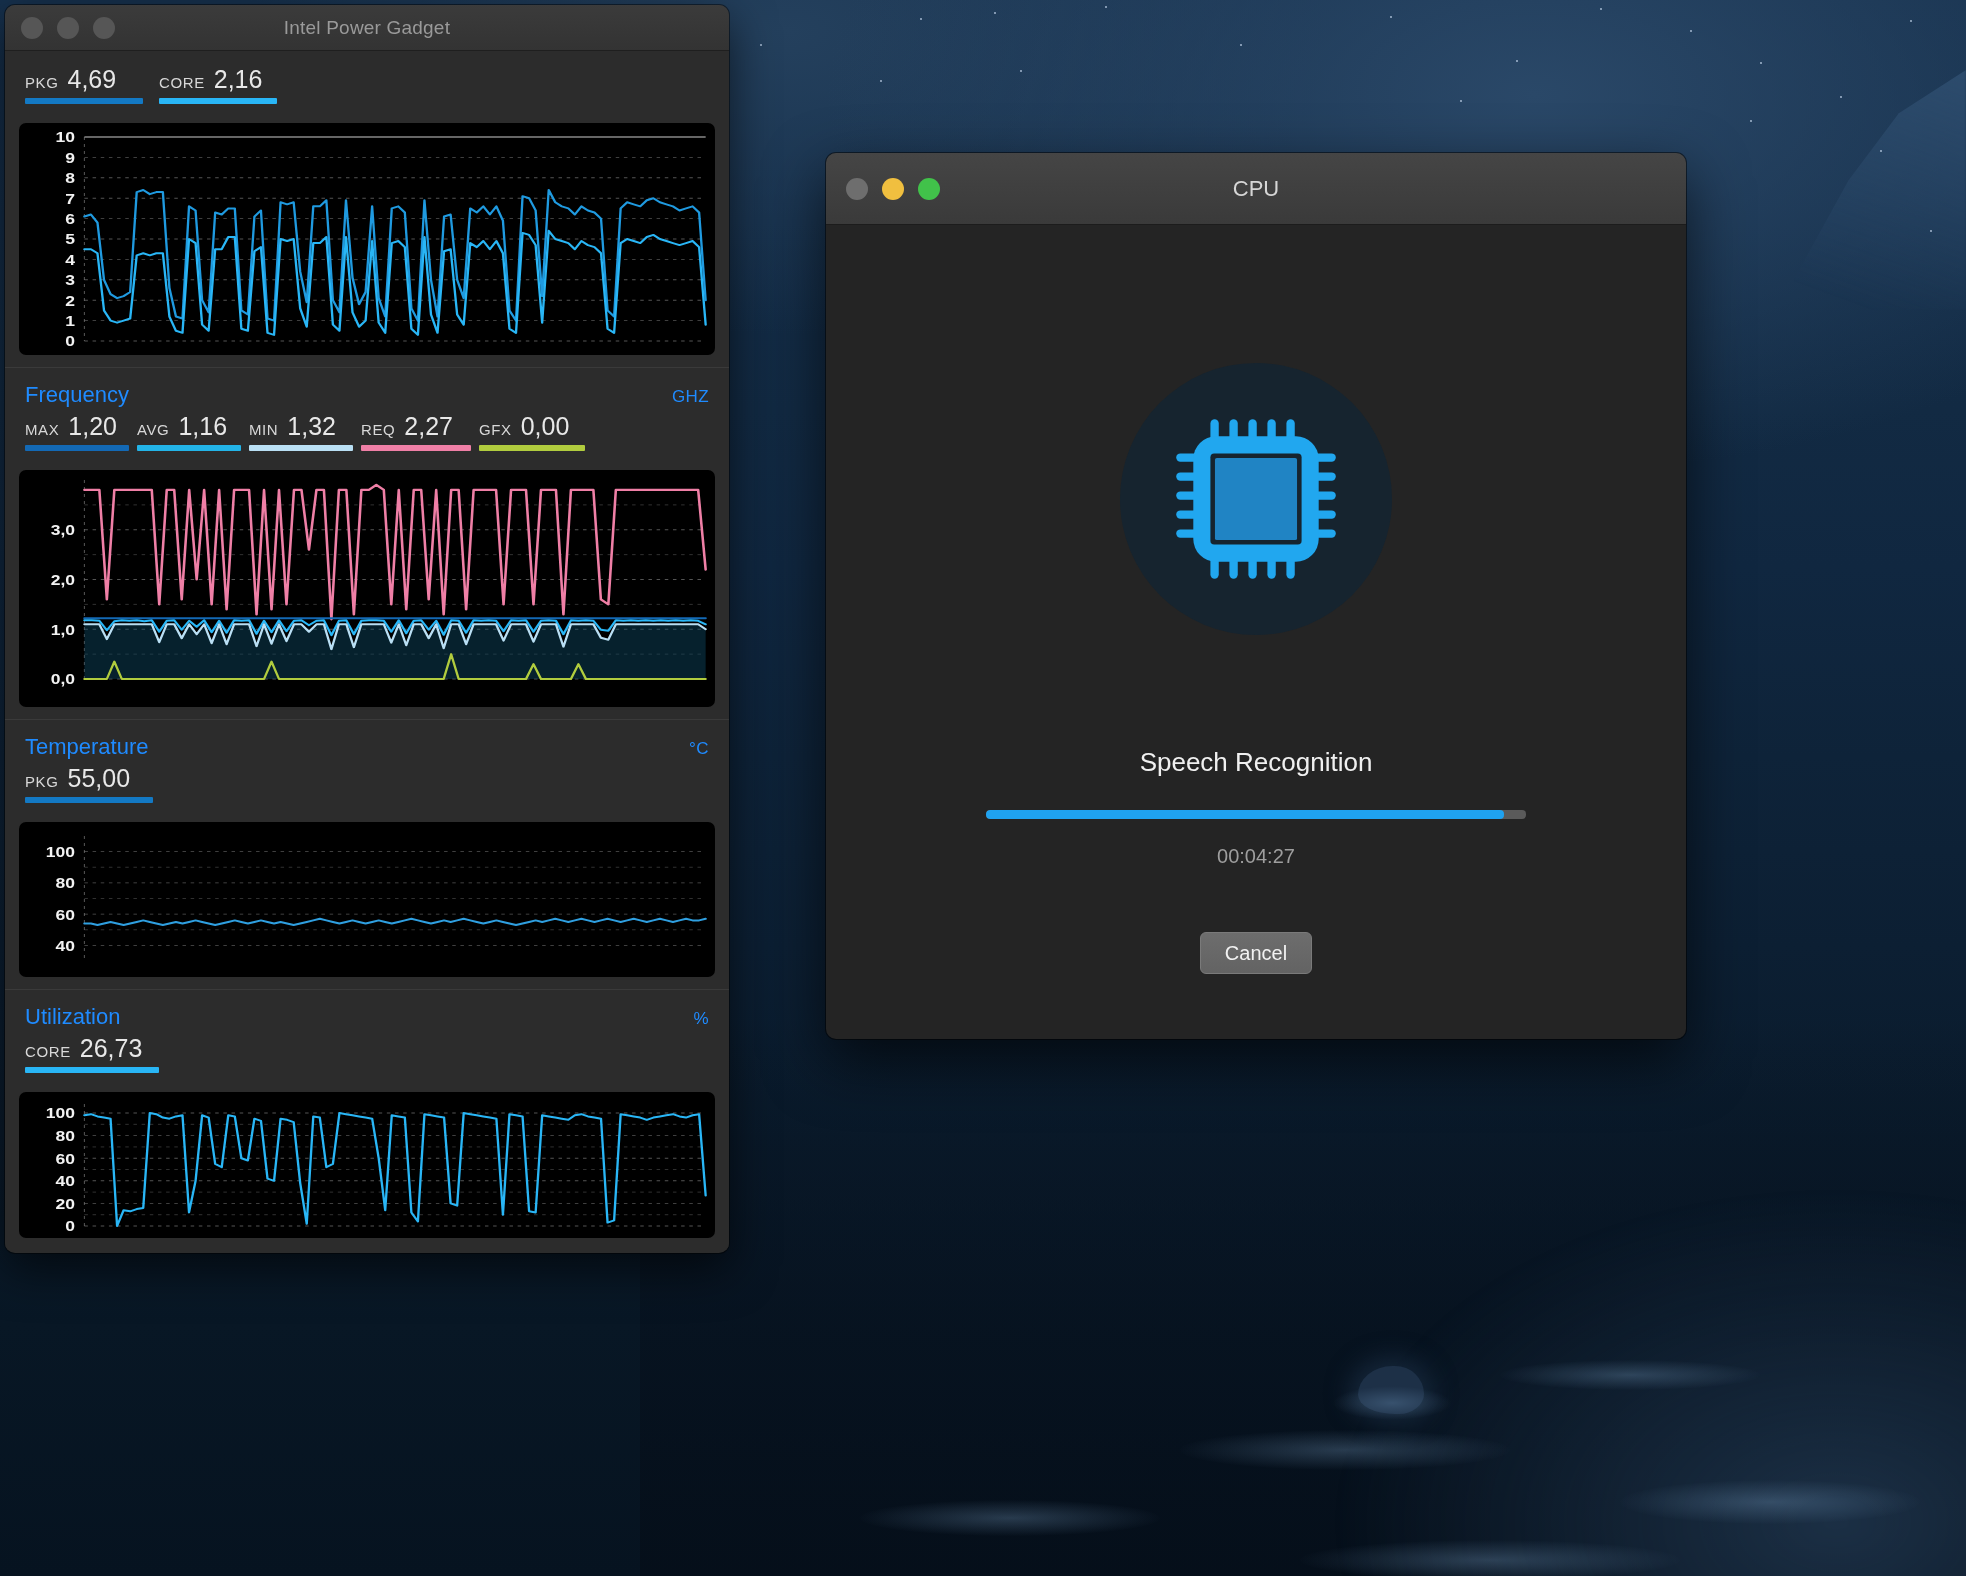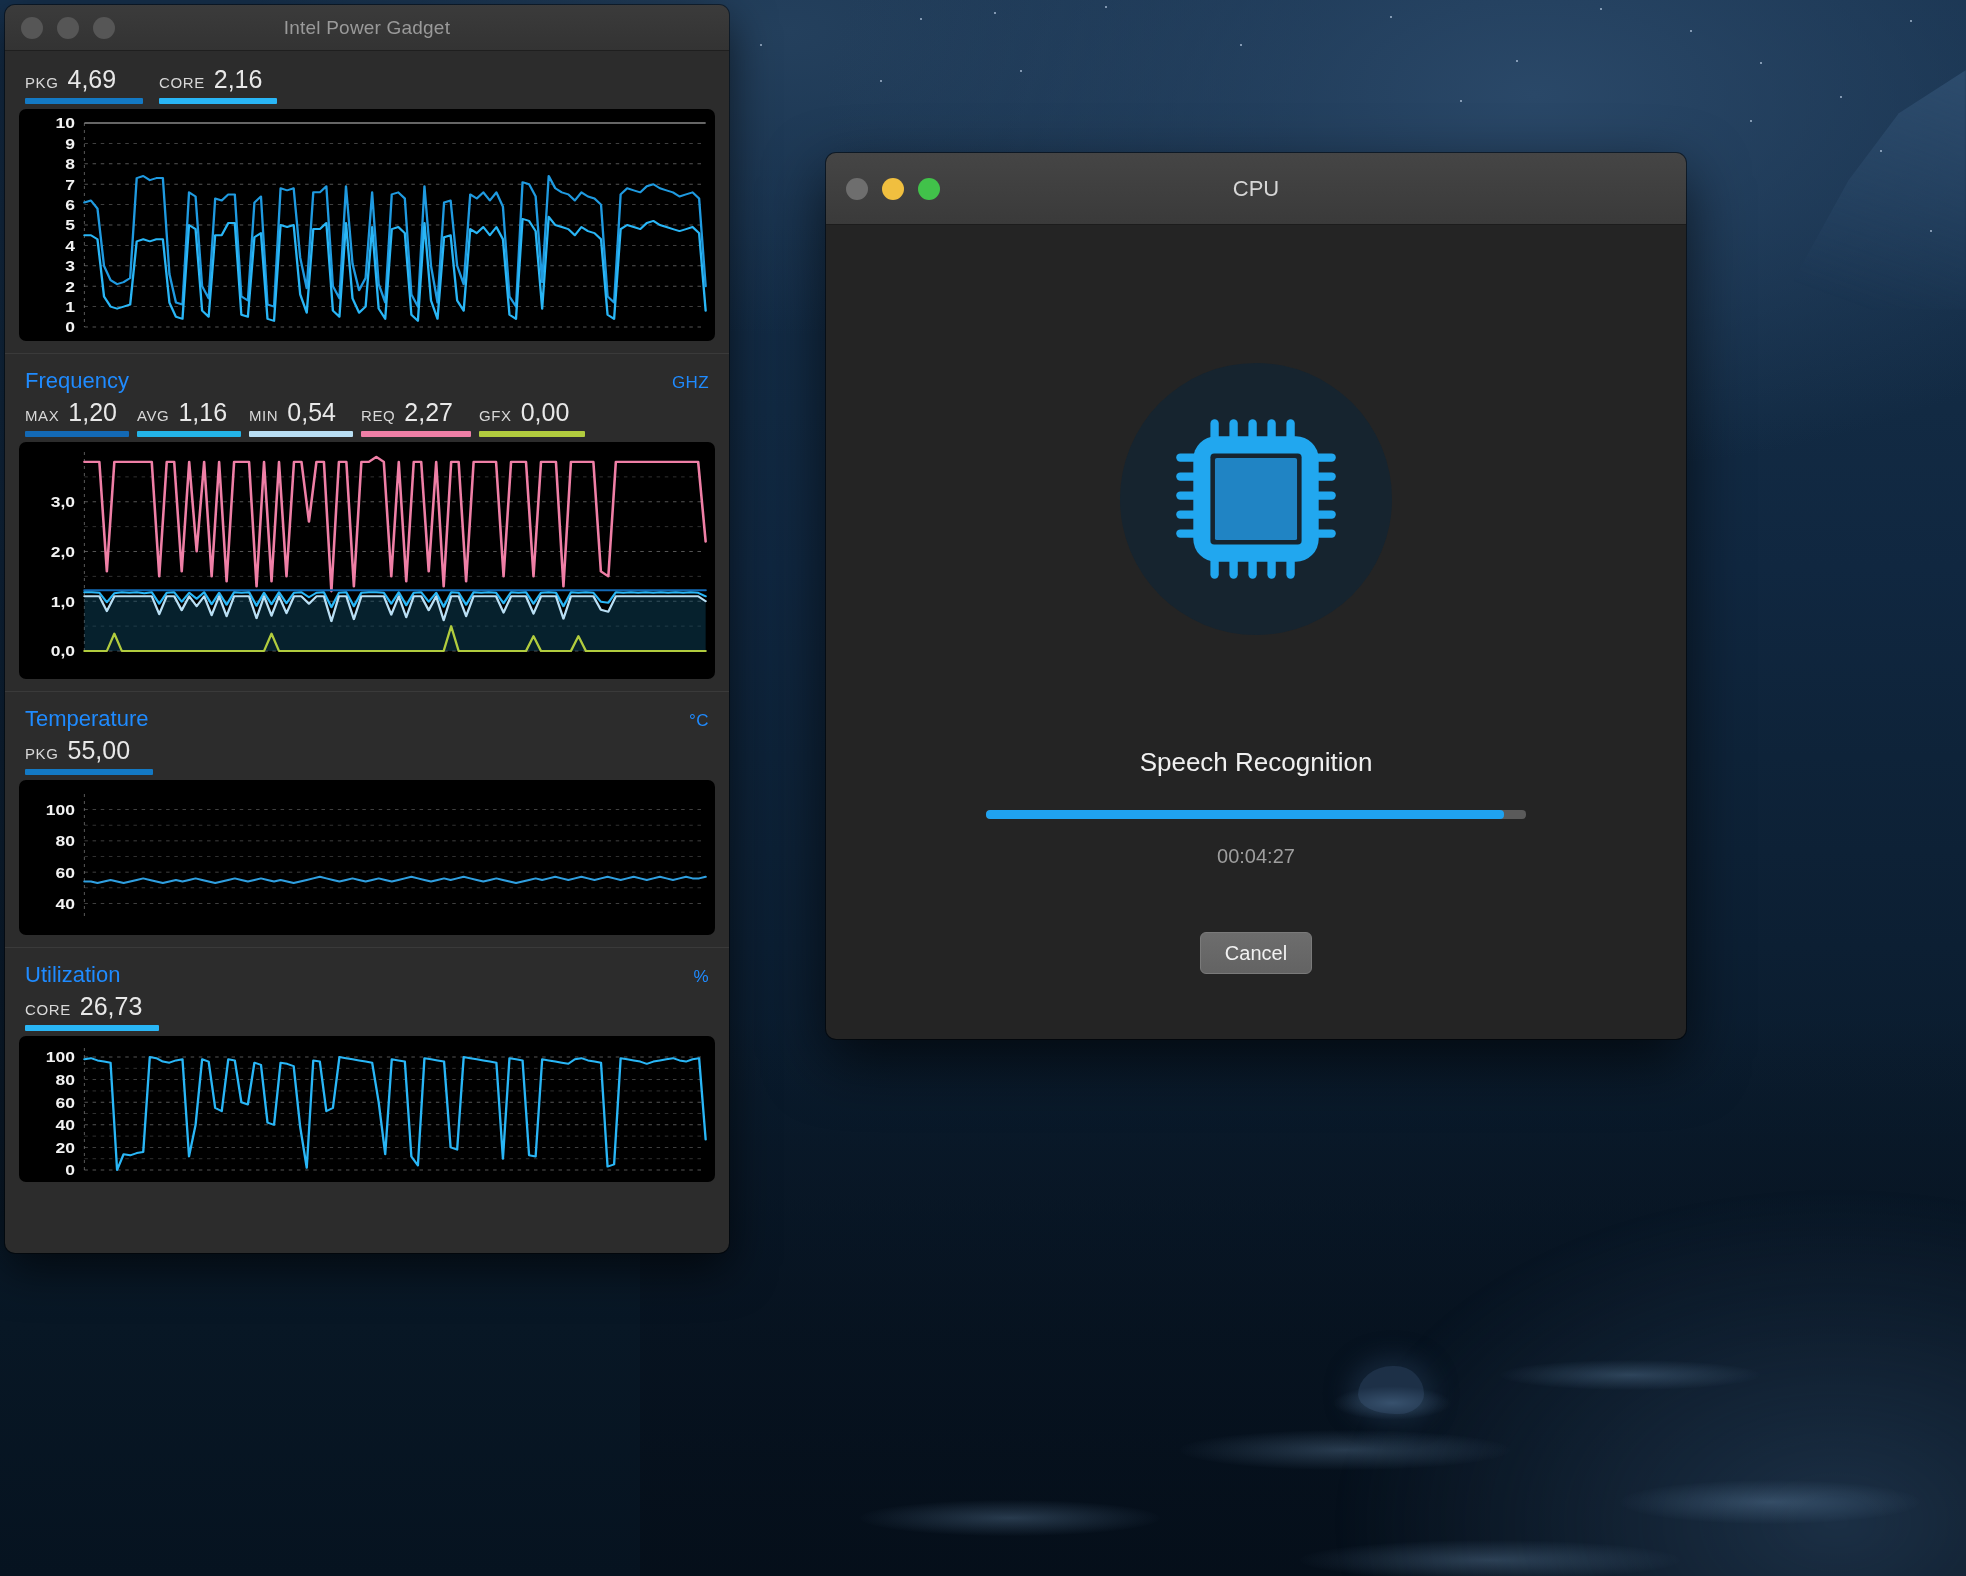--- a/index.html
+++ b/index.html
@@ -116,21 +116,21 @@
   .panel-unit  { font-size: 17px; color: #1f8bff; letter-spacing: .4px; }
 
   .metrics { display: flex; align-items: flex-end; padding: 4px 6px 0 6px; }
   .metric { margin-right: 16px; }
   .metric-row { display: flex; align-items: baseline; gap: 9px; white-space: nowrap; }
   .metric-key { font-size: 15px; color: #d8d8d8; letter-spacing: .6px; }
   .metric-val { font-size: 25px; color: #e8e8e8; font-weight: 300; }
   .metric-bar { height: 6px; margin-top: 4px; border-radius: 1px; }
 
   .chart {
-    margin-top: 5px;
+    margin-top: 19px;
     background: #000;
     border-radius: 7px;
     position: relative;
     overflow: hidden;
   }
   .chart svg { display: block; width: 100%; height: 100%; }
 
   
   #cpu-window {
     position: absolute; left: 826px; top: 153px;
@@ -299,21 +299,21 @@
       <div class="metric" style="width:104px;margin-right:8px">
         <div class="metric-row">
           <span class="metric-key">AVG</span>
           <span class="metric-val">1,16</span>
         </div>
         <div class="metric-bar" style="background:#23b4e8"></div>
       </div>
       <div class="metric" style="width:104px;margin-right:8px">
         <div class="metric-row">
           <span class="metric-key">MIN</span>
-          <span class="metric-val">0,54</span>
+          <span class="metric-val">1,32</span>
         </div>
         <div class="metric-bar" style="background:#b9dff4"></div>
       </div>
       <div class="metric" style="width:110px;margin-right:8px">
         <div class="metric-row">
           <span class="metric-key">REQ</span>
           <span class="metric-val">2,27</span>
         </div>
         <div class="metric-bar" style="background:#ef7fa6"></div>
       </div>

